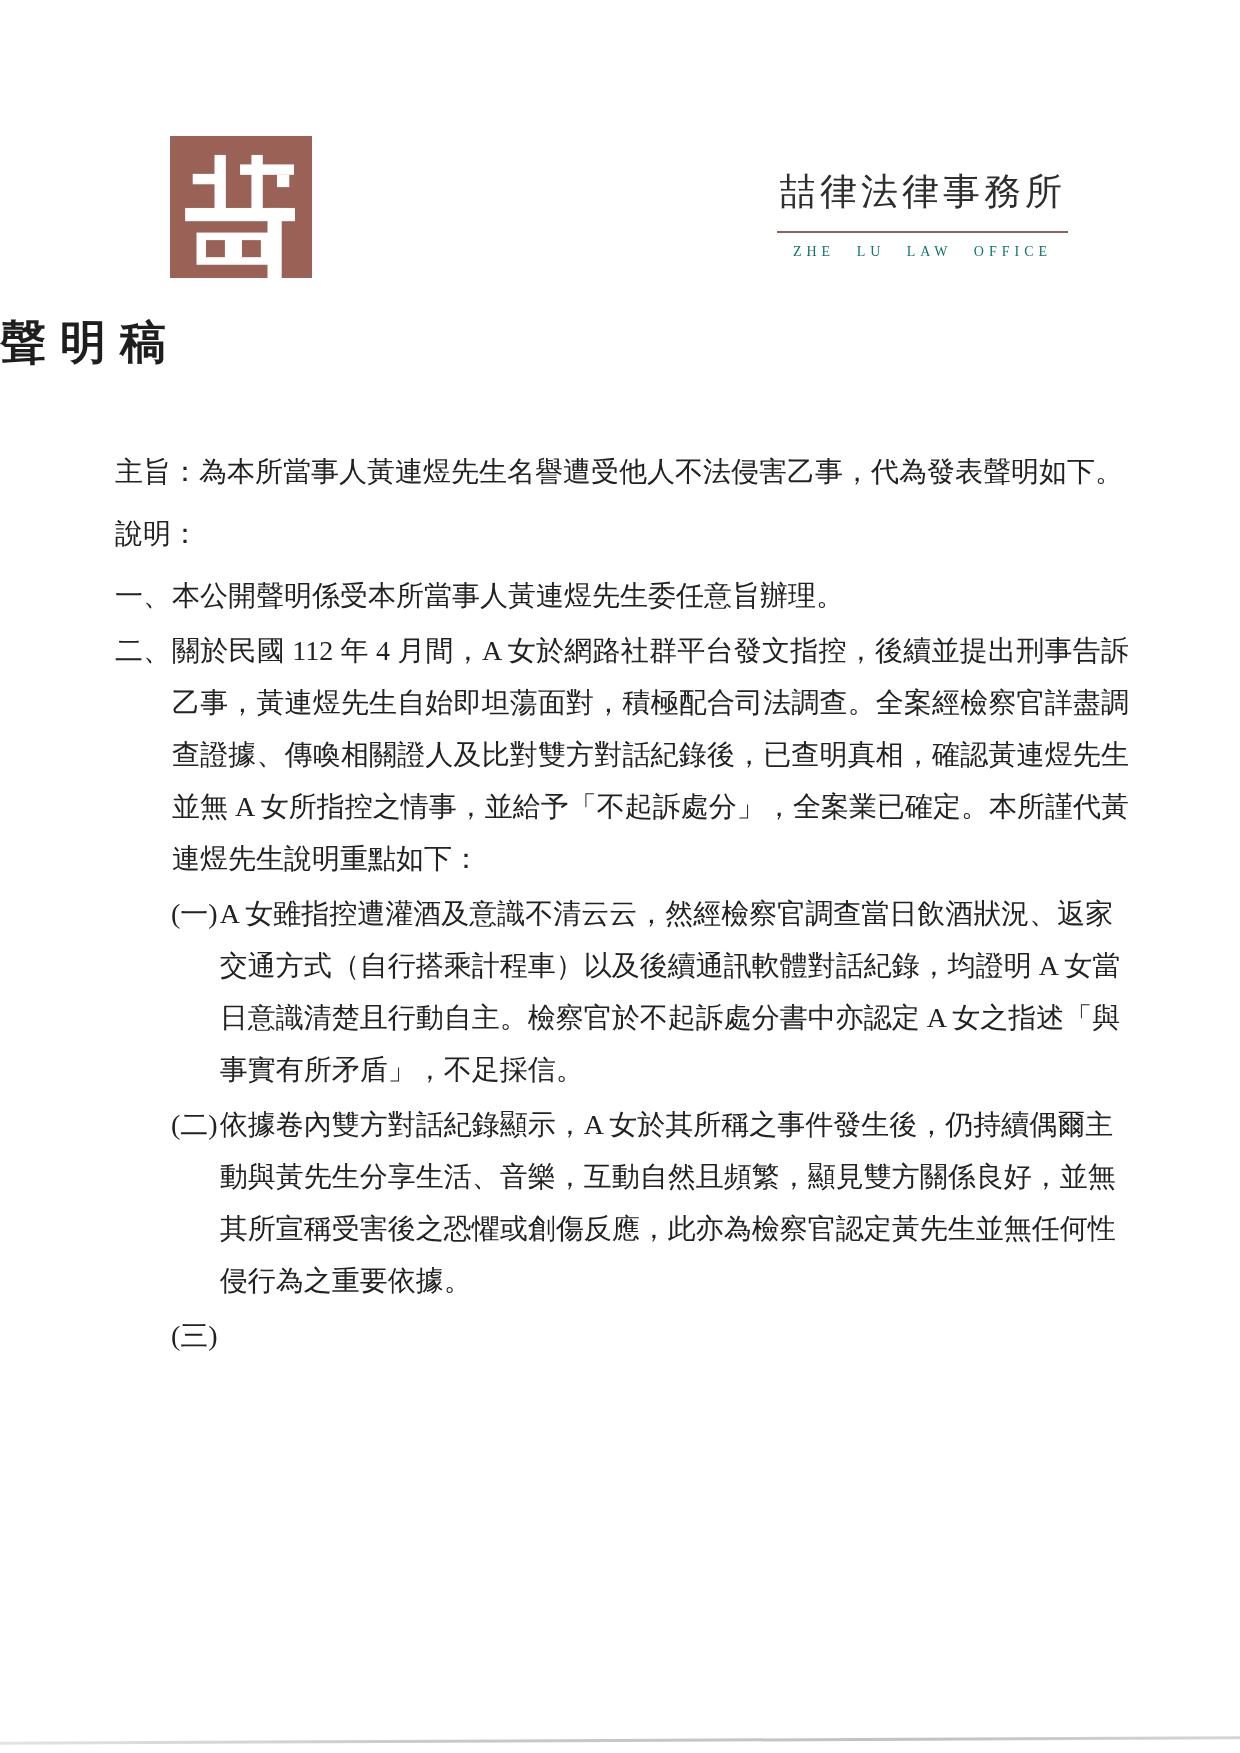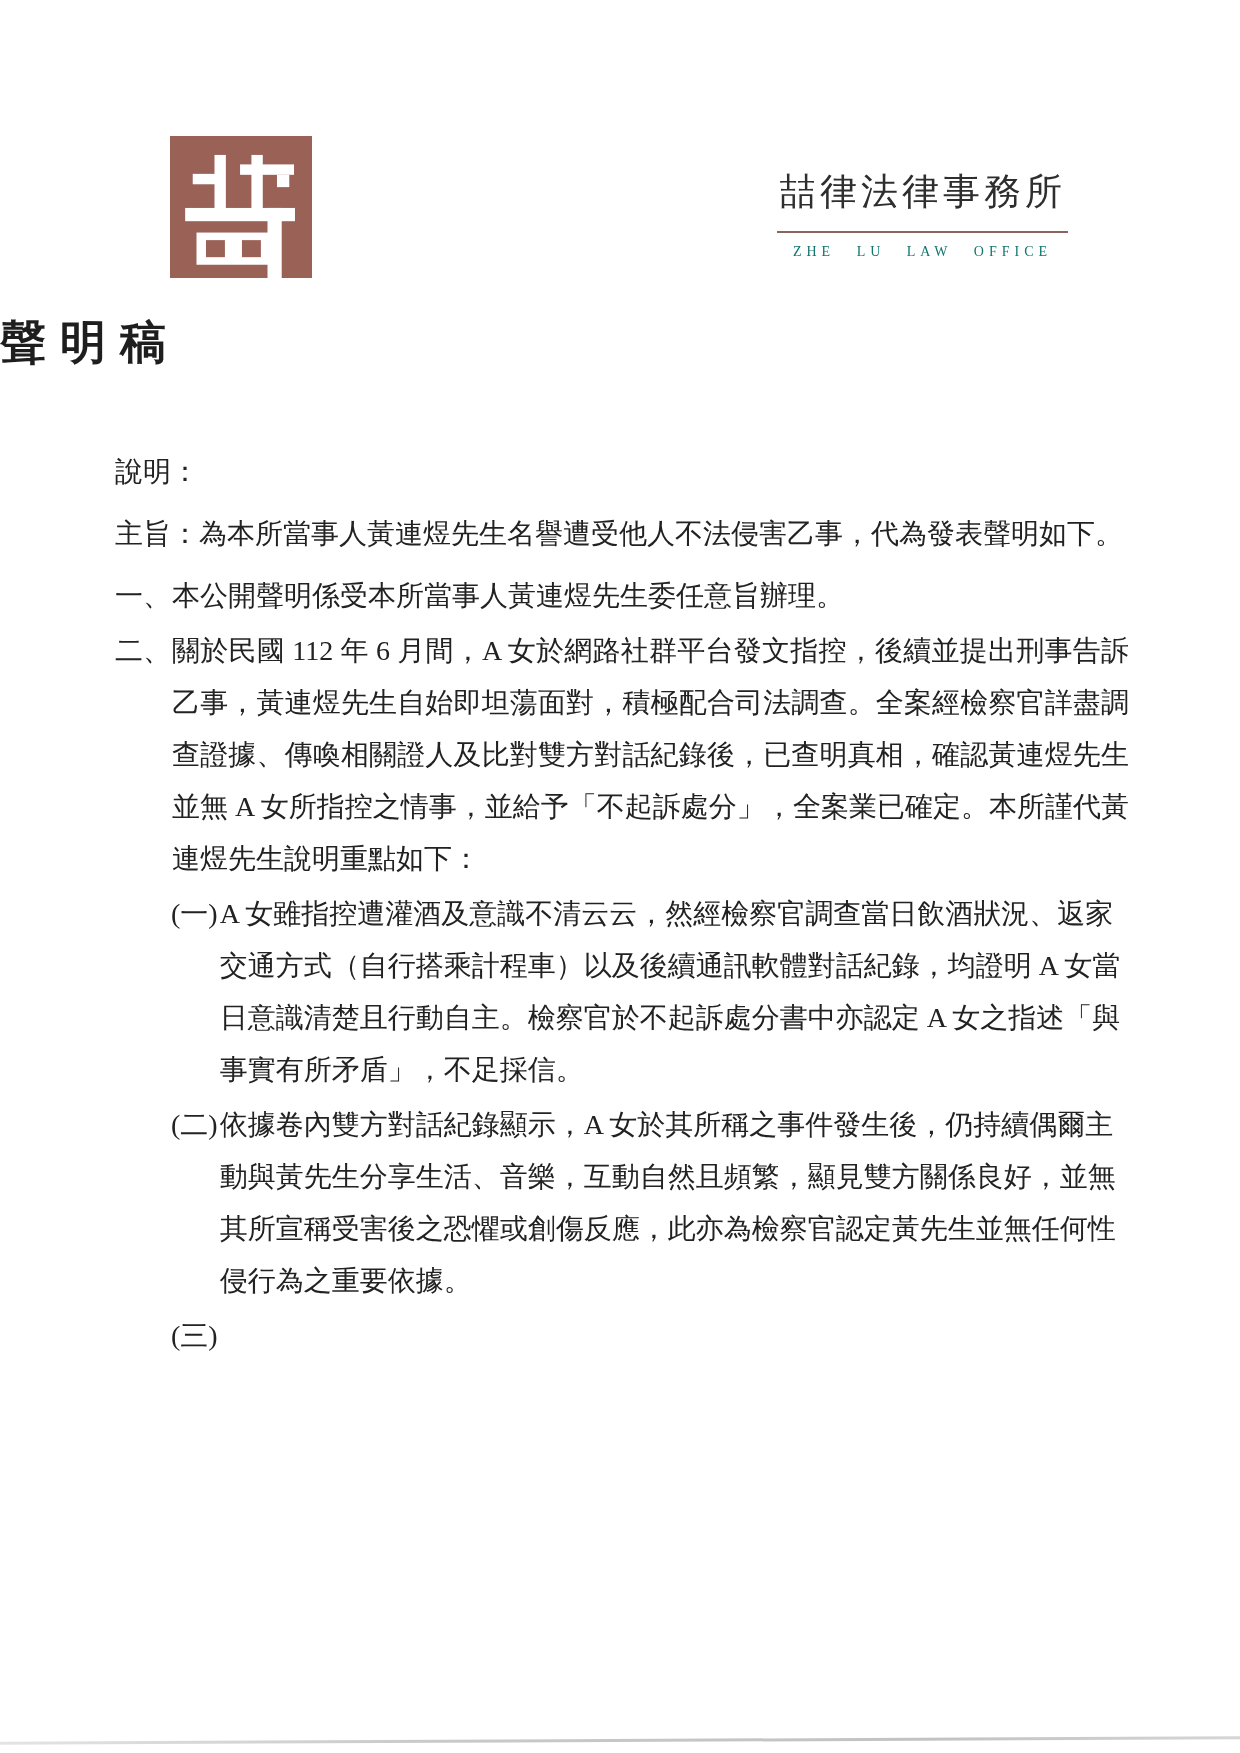--- a/index.html
+++ b/index.html
@@ -89,32 +89,32 @@
   <div class="firm">
     <div class="firm-zh">喆律法律事務所</div>
     <div class="firm-divider"></div>
     <div class="firm-en">ZHE LU LAW OFFICE</div>
   </div>
 
   <div class="doc-title">聲明稿</div>
 
   <div class="body">
 
+    <div class="para">主旨：為本所當事人黃連煜先生名譽遭受他人不法侵害乙事，代為發表聲明如下。</div>
+
     <div class="para">說明：</div>
-
-    <div class="para">主旨：為本所當事人黃連煜先生名譽遭受他人不法侵害乙事，代為發表聲明如下。</div>
 
     <div class="item l1">
       <span class="label">一、</span>
       <span class="text">本公開聲明係受本所當事人黃連煜先生委任意旨辦理。</span>
     </div>
 
     <div class="item l1">
       <span class="label">二、</span>
-      <span class="text">關於民國 112 年 6 月間，A 女於網路社群平台發文指控，後續並提出刑事告訴乙事，黃連煜先生自始即坦蕩面對，積極配合司法調查。全案經檢察官詳盡調查證據、傳喚相關證人及比對雙方對話紀錄後，已查明真相，確認黃連煜先生並無 A 女所指控之情事，並給予「不起訴處分」，全案業已確定。本所謹代黃連煜先生說明重點如下：</span>
+      <span class="text">關於民國 112 年 4 月間，A 女於網路社群平台發文指控，後續並提出刑事告訴乙事，黃連煜先生自始即坦蕩面對，積極配合司法調查。全案經檢察官詳盡調查證據、傳喚相關證人及比對雙方對話紀錄後，已查明真相，確認黃連煜先生並無 A 女所指控之情事，並給予「不起訴處分」，全案業已確定。本所謹代黃連煜先生說明重點如下：</span>
     </div>
 
     <div class="subitem">
       <span class="label">(一)</span>
       <span class="text">A 女雖指控遭灌酒及意識不清云云，然經檢察官調查當日飲酒狀況、返家交通方式（自行搭乘計程車）以及後續通訊軟體對話紀錄，均證明 A 女當日意識清楚且行動自主。檢察官於不起訴處分書中亦認定 A 女之指述「與事實有所矛盾」，不足採信。</span>
     </div>
 
     <div class="subitem">
       <span class="label">(二)</span>
       <span class="text">依據卷內雙方對話紀錄顯示，A 女於其所稱之事件發生後，仍持續偶爾主動與黃先生分享生活、音樂，互動自然且頻繁，顯見雙方關係良好，並無其所宣稱受害後之恐懼或創傷反應，此亦為檢察官認定黃先生並無任何性侵行為之重要依據。</span>

